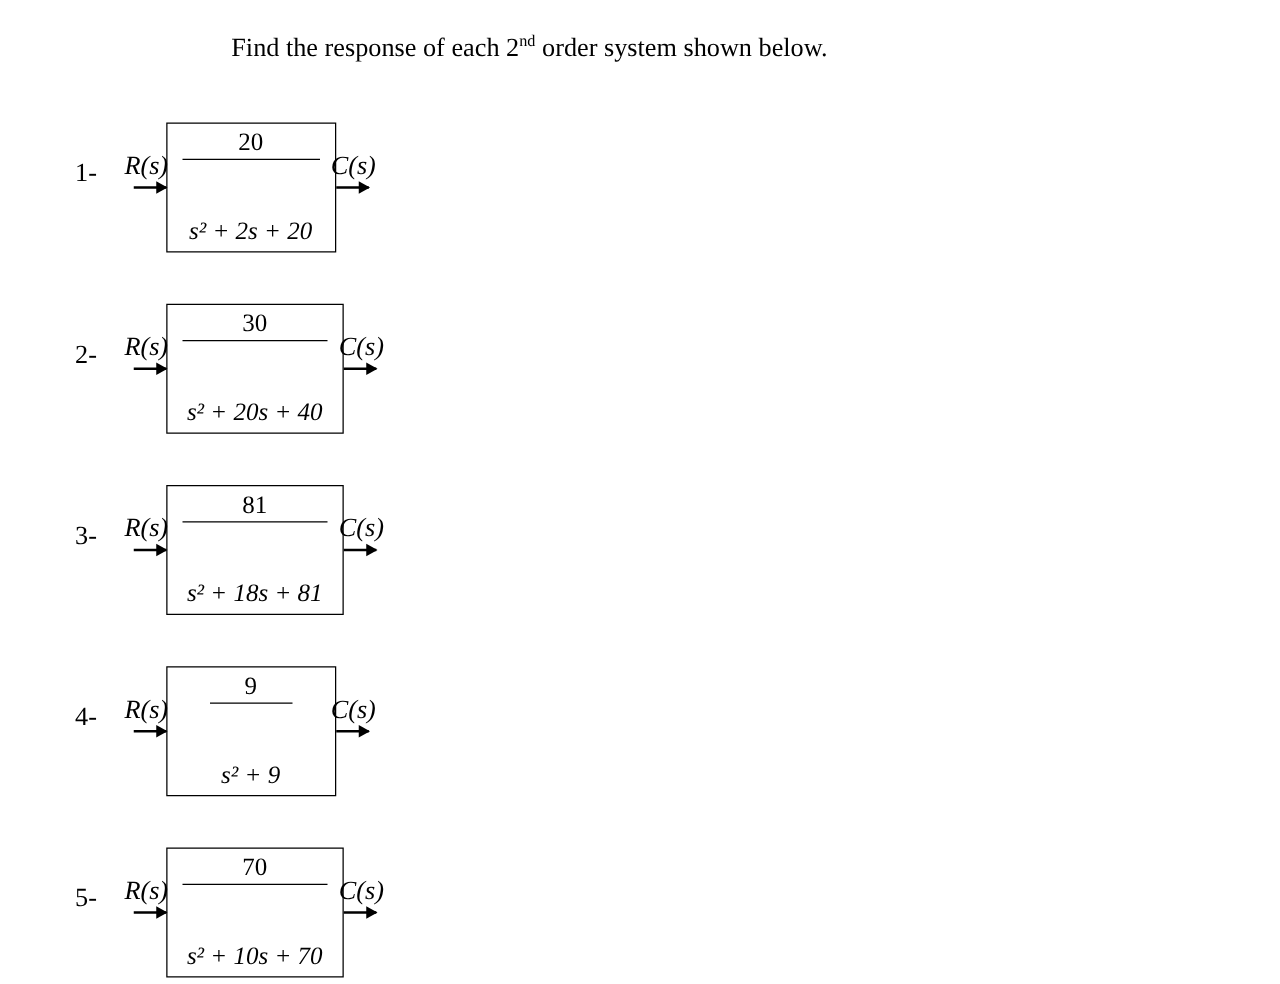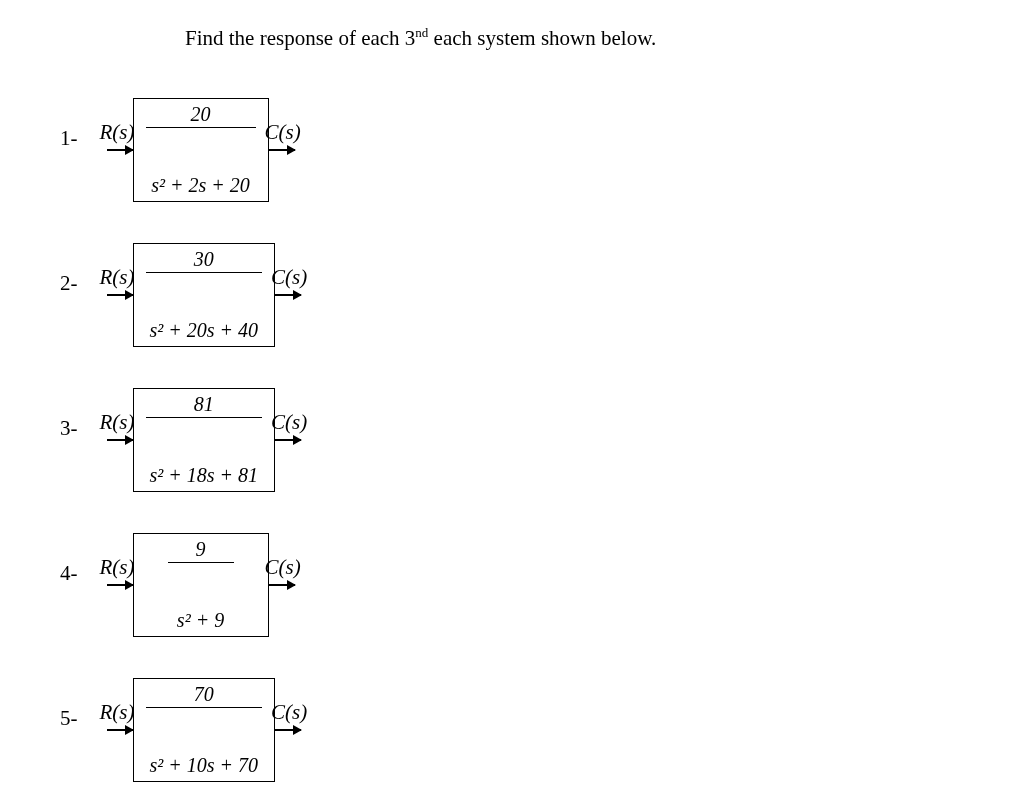--- a/index.html
+++ b/index.html
@@ -72,38 +72,37 @@
       text-align: center;
       display: inline-flex;
       flex-direction: column;
       align-items: center;
       justify-content: center;
       min-width: 110px;
     }
     .frac-num {
       font-size: 20px;
       padding: 0 4px 1px 4px;
-      font-style: italic;
     }
     .frac-line {
       border-top: 1.3px solid #000;
       width: 100%;
     }
     .frac-den {
       font-size: 20px;
       padding: 1px 4px 0 4px;
       font-style: italic;
       margin-top: 45px;
     }
   </style>
 </head>
 <body>
 
 <div class="title">
-  <span>Find the response of each 3</span><sup>nd</sup><span> each system shown below.</span>
+  <span>Find the response of each 2</span><sup>nd</sup><span> order system shown below.</span>
 </div>
 
 <div class="system sys-1">
   <span class="num-label">1-</span>
   <span class="signal">R(s)</span>
   <div class="arrow arrow-in"></div>
   <div class="box">
     <div class="frac-num">20</div>
     <div class="frac-line"></div>
     <div class="frac-den">s² + 2s + 20</div>

